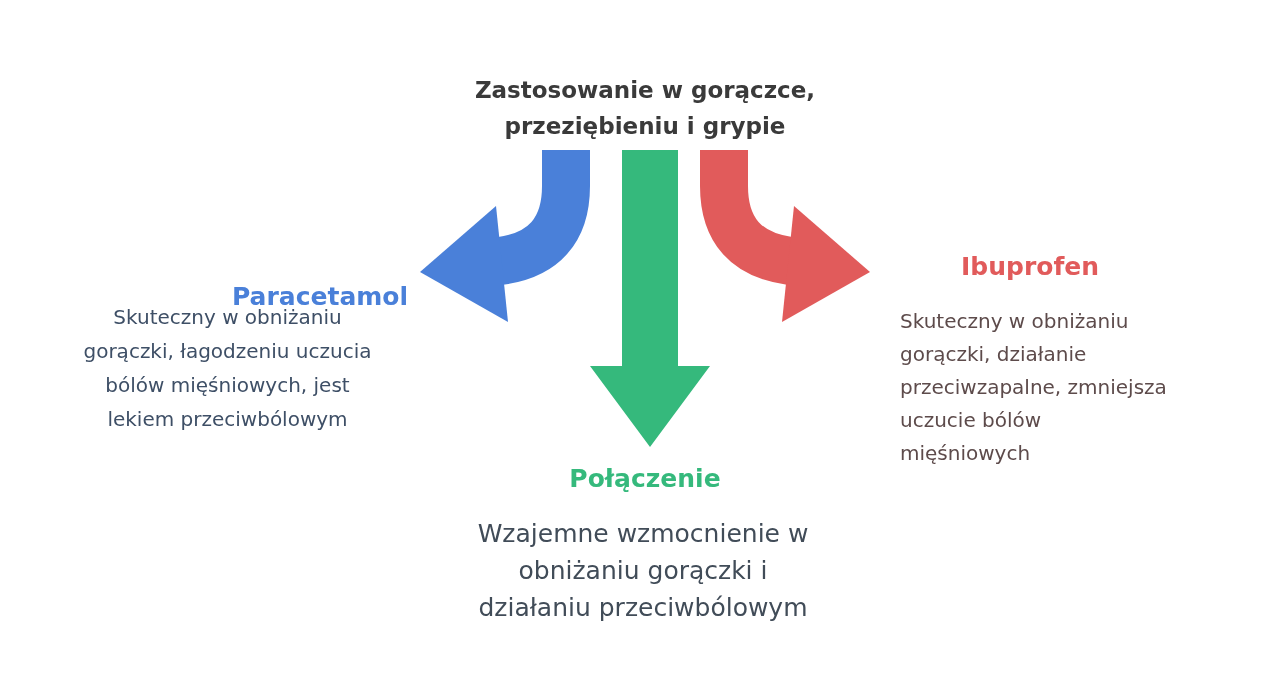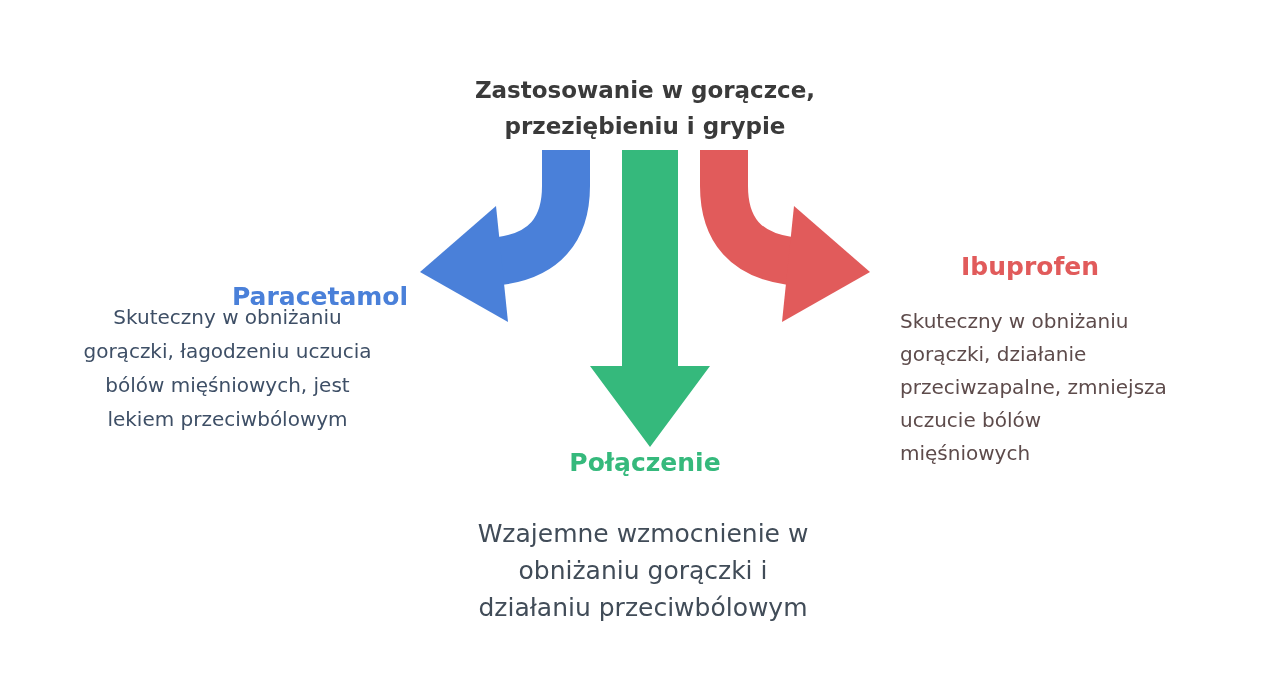--- a/index.html
+++ b/index.html
@@ -49,21 +49,21 @@
   }
   .label-ibuprofen {
     left: 900px;
     top: 252px;
     width: 260px;
     text-align: center;
     color: #e15b5b;
   }
   .label-polaczenie {
     left: 500px;
-    top: 448px;
+    top: 464px;
     width: 290px;
     text-align: center;
     color: #35b97c;
   }
   .body-text {
     font-size: 20px;
     font-weight: normal;
     line-height: 34px;
   }
   .desc-left {

